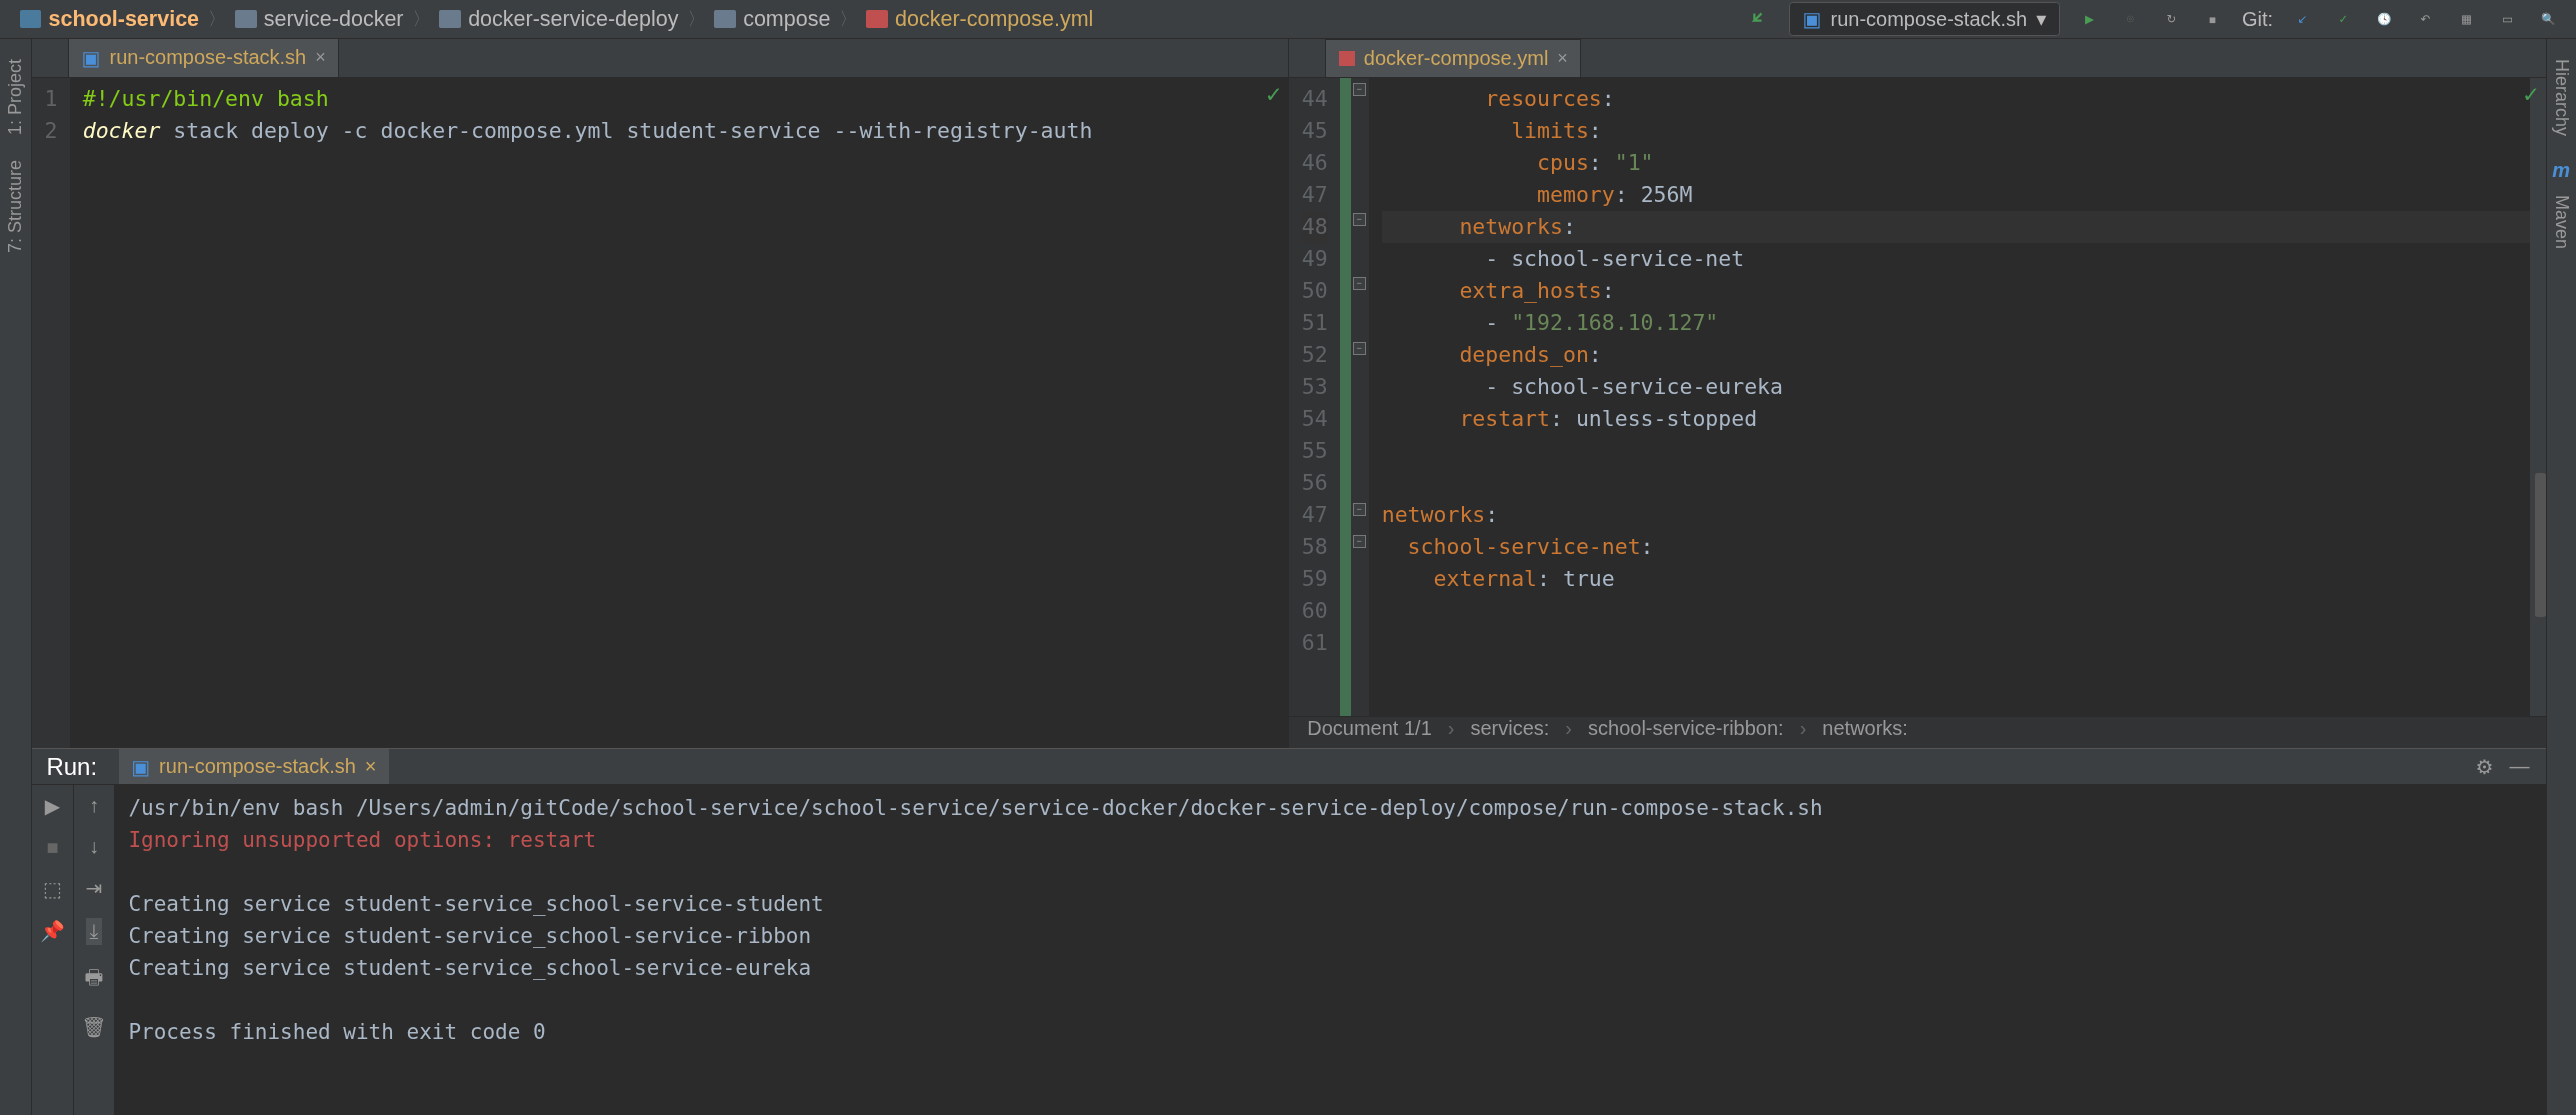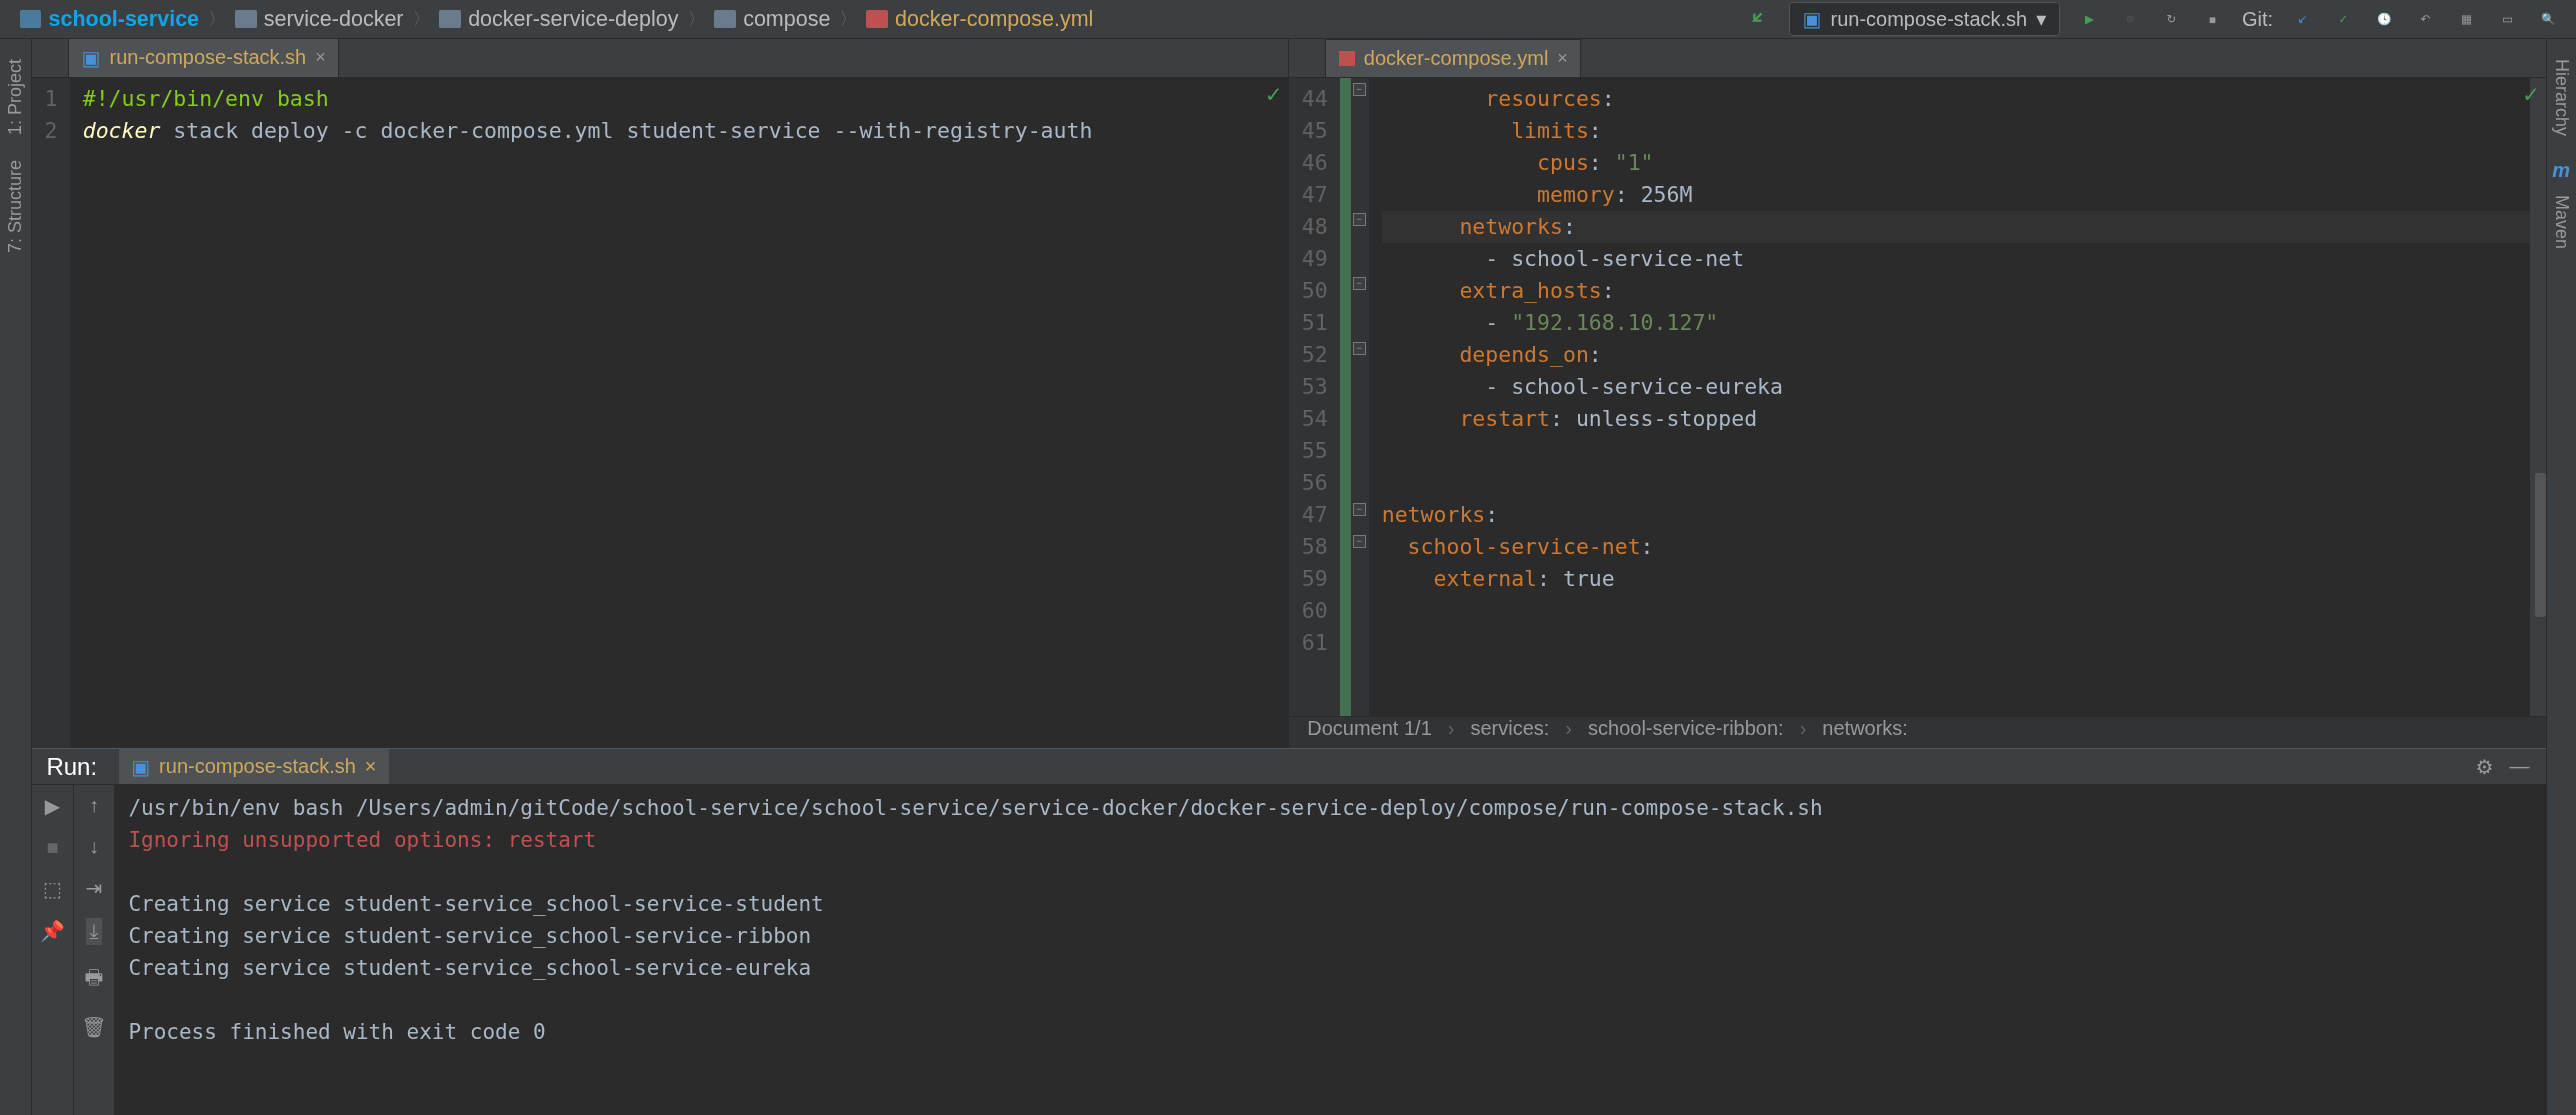--- a/index.html
+++ b/index.html
@@ -70,21 +70,21 @@
 .sb-thumb{position:absolute;right:0;width:10.8px;background:#555;border-radius:2.7px;}
 </style>
 </head>
 <body>
 
 <div class="window">
 
  <div class="navbar">
   <div class="crumb">
    <span class="fico fproj"></span>
-   <b style="color:#0ea5e9">school-service</b>
+   <b style="color:#fdba74">school-service</b>
    <span class="sep">〉</span>
    <span class="fico fdir"></span>
    <span>service-docker</span>
    <span class="sep">〉</span>
    <span class="fico fdir"></span>
    <span>docker-service-deploy</span>
    <span class="sep">〉</span>
    <span class="fico fdir"></span>
    <span>compose</span>
    <span class="sep">〉</span>

